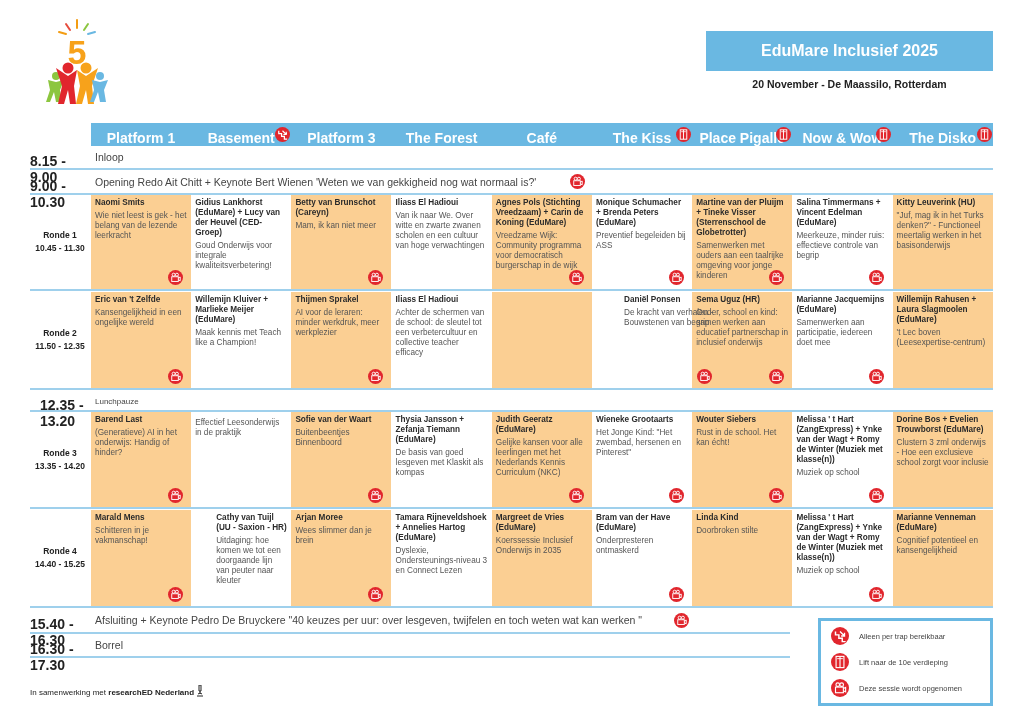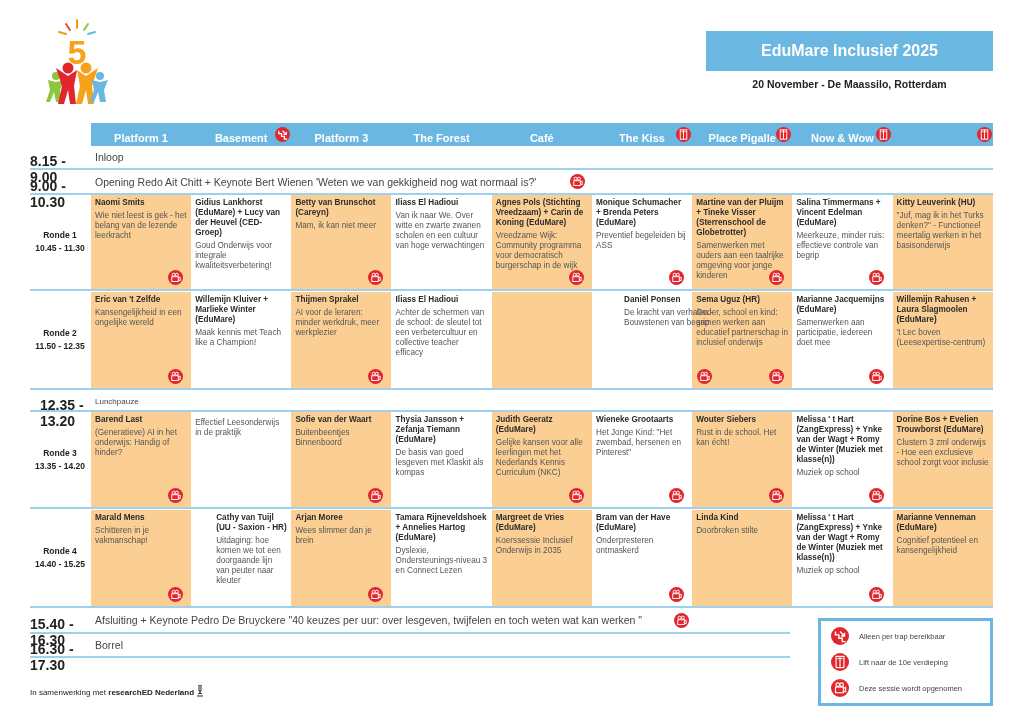--- a/index.html
+++ b/index.html
@@ -6,21 +6,21 @@
   html, body { width: 1024px; height: 724px; background: #ffffff; overflow: hidden; }
   body { position: relative; font-family: "Liberation Sans", "DejaVu Sans", sans-serif; color: #333; }
 
   .logo { position: absolute; left: 44px; top: 18px; width: 66px; height: 90px; }
 
   .title-box { position: absolute; left: 706px; top: 31px; width: 287px; height: 40px; background: #6ab8e2; color: #fff;
     font-weight: bold; font-size: 16px; display: flex; align-items: center; justify-content: center; }
   .subtitle { position: absolute; left: 706px; top: 78px; width: 287px; text-align: center; font-size: 10.5px; font-weight: bold; color: #222; }
 
   .hdr { position: absolute; left: 91px; top: 123px; width: 902px; height: 23px; background: #6ab8e2; }
-  .hdr-col { position: absolute; top: 0; height: 29px; width: 100px; color: #fff; font-size: 11px; font-weight: bold;
+  .hdr-col { position: absolute; top: 0; height: 29px; width: 100px; color: #fff; font-size: 14px; font-weight: bold;
     display: flex; align-items: center; justify-content: center; }
   .hdr-icon { position: absolute; top: 4px; width: 15px; height: 15px; border-radius: 50%; background: #e1262d; }
 
   .col-bg { position: absolute; width: 100px; background: #fbcf93; }
 
   .hline { position: absolute; left: 30px; width: 963px; height: 1.5px; background: #9fd0ec; }
   .hline.short { left: 30px; width: 760px; }
 
   .time { position: absolute; left: 30px; width: 60px; font-size: 14px; font-weight: bold; color: #222; }
   .plain { position: absolute; left: 95px; font-size: 10.5px; color: #444; }
@@ -121,21 +121,21 @@
       </svg>
     </span>
     <div class="hdr-col" style="left: 701.4px;">Now &amp; Wow</div>
     <span class="hdr-icon" style="left: 785.4px;">
       <svg viewBox="0 0 16 16">
         <rect x="4.5" y="3" width="7" height="10" fill="none" stroke="#fff" stroke-width="1"></rect>
         <line x1="8" y1="3" x2="8" y2="13" stroke="#fff" stroke-width="1"></line>
         <line x1="5.5" y1="5" x2="10.5" y2="5" stroke="#fff" stroke-width="0.8"></line>
       </svg>
     </span>
-    <div class="hdr-col" style="left: 801.6px; margin-top: 28px;">The Disko</div>
+    <div class="hdr-col" style="left: 801.6px;">The Disko</div>
     <span class="hdr-icon" style="left: 885.6px;">
       <svg viewBox="0 0 16 16">
         <rect x="4.5" y="3" width="7" height="10" fill="none" stroke="#fff" stroke-width="1"></rect>
         <line x1="8" y1="3" x2="8" y2="13" stroke="#fff" stroke-width="1"></line>
         <line x1="5.5" y1="5" x2="10.5" y2="5" stroke="#fff" stroke-width="0.8"></line>
       </svg>
     </span>
   </div>
 
 <div class="time" style="top:153px;">8.15 - 9.00</div>
@@ -254,21 +254,21 @@
       <span class="rec" style="right: 8px; bottom: 4px;">
         <svg viewBox="0 0 16 16">
           <circle cx="6" cy="5" r="1.6" fill="none" stroke="#fff" stroke-width="1"></circle>
           <circle cx="9.5" cy="5" r="1.6" fill="none" stroke="#fff" stroke-width="1"></circle>
           <rect x="4" y="7.2" width="7" height="5" fill="none" stroke="#fff" stroke-width="1"></rect>
           <path d="M11 8.5 L13 7.5 L13 11.5 L11 10.5" fill="none" stroke="#fff" stroke-width="1"></path>
         </svg>
       </span>
     </div>
     <div class="cell" style="left: 191.2px; top: 292px; height: 96px;">
-      <div class="name">Willemijn Kluiver + Marlieke Winter (EduMare)</div>
+      <div class="name">Willemijn Kluiver + Marlieke Meijer (EduMare)</div>
       <div class="talk">Maak kennis met Teach like a Champion!</div>
     </div>
     <div class="cell" style="left: 291.4px; top: 292px; height: 96px;">
       <div class="name">Thijmen Sprakel</div>
       <div class="talk">AI voor de leraren: minder werkdruk, meer werkplezier</div>
       <span class="rec" style="right: 8px; bottom: 4px;">
         <svg viewBox="0 0 16 16">
           <circle cx="6" cy="5" r="1.6" fill="none" stroke="#fff" stroke-width="1"></circle>
           <circle cx="9.5" cy="5" r="1.6" fill="none" stroke="#fff" stroke-width="1"></circle>
           <rect x="4" y="7.2" width="7" height="5" fill="none" stroke="#fff" stroke-width="1"></rect>

